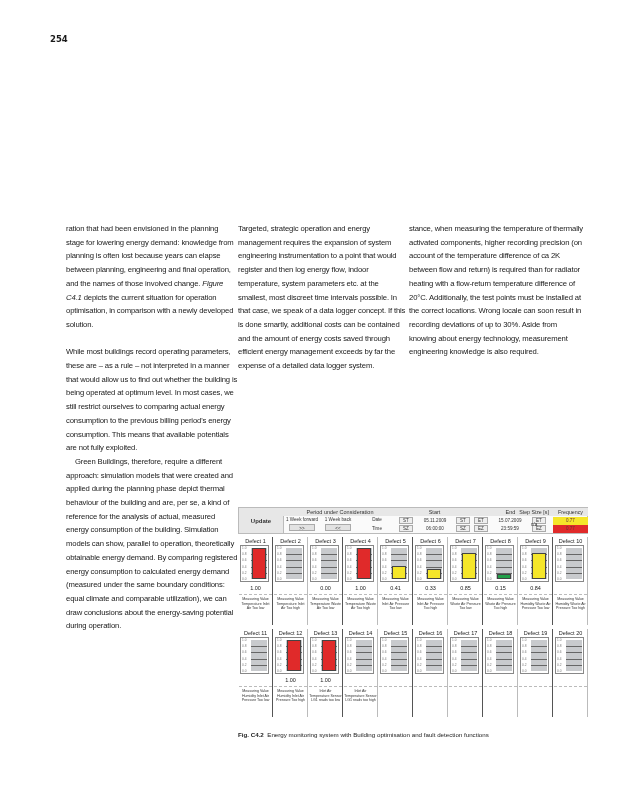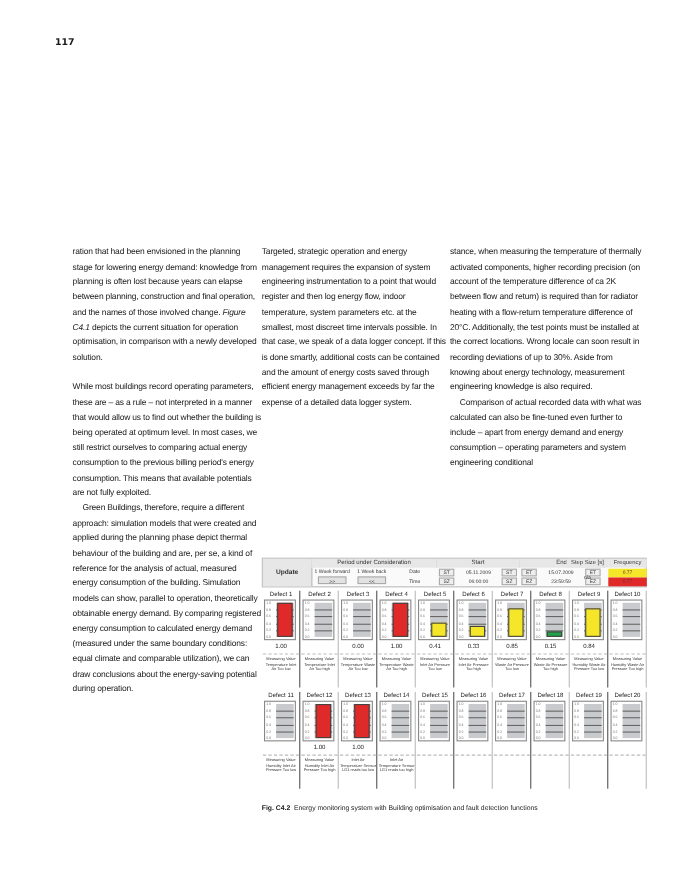--- a/index.html
+++ b/index.html
@@ -38,35 +38,34 @@
   .defect .bar { position:absolute; left:1px; width:14px; bottom:0; border:1px solid #444; box-sizing:border-box; }
   .defect .val { position:absolute; top:48px; width:35px; text-align:center; font-size:5.5px; color:#222; }
   .defect .desc { position:absolute; top:57px; left:1px; width:33px; text-align:center; font-size:3.6px; line-height:4.6px; color:#333; border-top:1px dashed #bbb; padding-top:2px; }
 
   .caption { position:absolute; left:238px; top:731px; font-size:6.2px; font-family:"Liberation Sans", sans-serif; }
   .caption b { font-weight:bold; }
 </style>
 </head>
 <body>
 
-<div class="page-num">117</div>
+<div class="page-num">254</div>
 
 <div class="col col1">
-  <p><span>ration that had been envisioned in the planning stage for lowering energy demand: knowledge from planning is often lost because years can elapse between planning, construction and final operation, and the names of those involved change.</span> <em>Figure C4.1</em><span> depicts the current situation for operation optimisation, in comparison with a newly developed solution.</span></p>
+  <p><span>ration that had been envisioned in the planning stage for lowering energy demand: knowledge from planning is often lost because years can elapse between planning, engineering and final operation, and the names of those involved change.</span> <em>Figure C4.1</em><span> depicts the current situation for operation optimisation, in comparison with a newly developed solution.</span></p>
   <p class="gap">While most buildings record operating parameters, these are – as a rule – not interpreted in a manner that would allow us to find out whether the building is being operated at optimum level. In most cases, we still restrict ourselves to comparing actual energy consumption to the previous billing period's energy consumption. This means that available potentials are not fully exploited.</p>
   <p class="indent">Green Buildings, therefore, require a different approach: simulation models that were created and applied during the planning phase depict thermal behaviour of the building and are, per se, a kind of reference for the analysis of actual, measured energy consumption of the building. Simulation models can show, parallel to operation, theoretically obtainable energy demand. By comparing registered energy consumption to calculated energy demand (measured under the same boundary conditions: equal climate and comparable utilization), we can draw conclusions about the energy-saving potential during operation.</p>
 </div>
 
 <div class="col col2">
   <p>Targeted, strategic operation and energy management requires the expansion of system engineering instrumentation to a point that would register and then log energy flow, indoor temperature, system parameters etc. at the smallest, most discreet time intervals possible. In that case, we speak of a data logger concept. If this is done smartly, additional costs can be contained and the amount of energy costs saved through efficient energy management exceeds by far the expense of a detailed data logger system.</p>
 </div>
 
 <div class="col col3">
   <p>stance, when measuring the temperature of thermally activated components, higher recording precision (on account of the temperature difference of ca 2K between flow and return) is required than for radiator heating with a flow-return temperature difference of 20°C. Additionally, the test points must be installed at the correct locations. Wrong locale can soon result in recording deviations of up to 30%. Aside from knowing about energy technology, measurement engineering knowledge is also required.</p>
-  <p class="indent">Comparison of actual recorded data with what was calculated can also be fine-tuned even further to include – apart from energy demand and energy consumption – operating parameters and system engineering conditional</p>
 </div>
 
 <div class="figure">
   <div class="hdr">
     <div class="update">Update</div>
     <div class="sect-title" style="left:44px;width:114px;">Period under Consideration</div>
     <div class="cell" style="left:46px;top:9px;width:34px;">1 Week forward</div>
     <div class="cell" style="left:82px;top:9px;width:34px;">1 Week back</div>
     <div class="btn" style="left:50px;top:16px;width:26px;">&gt;&gt;</div>
     <div class="btn" style="left:86px;top:16px;width:26px;">&lt;&lt;</div>

